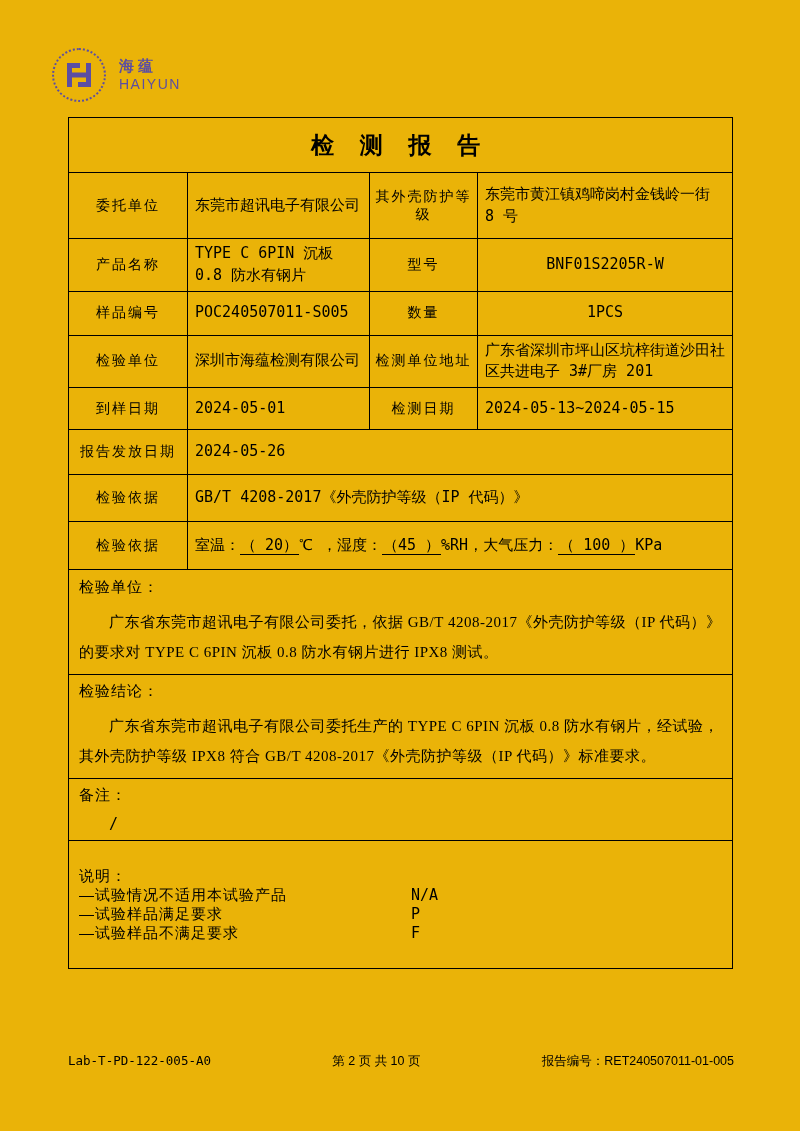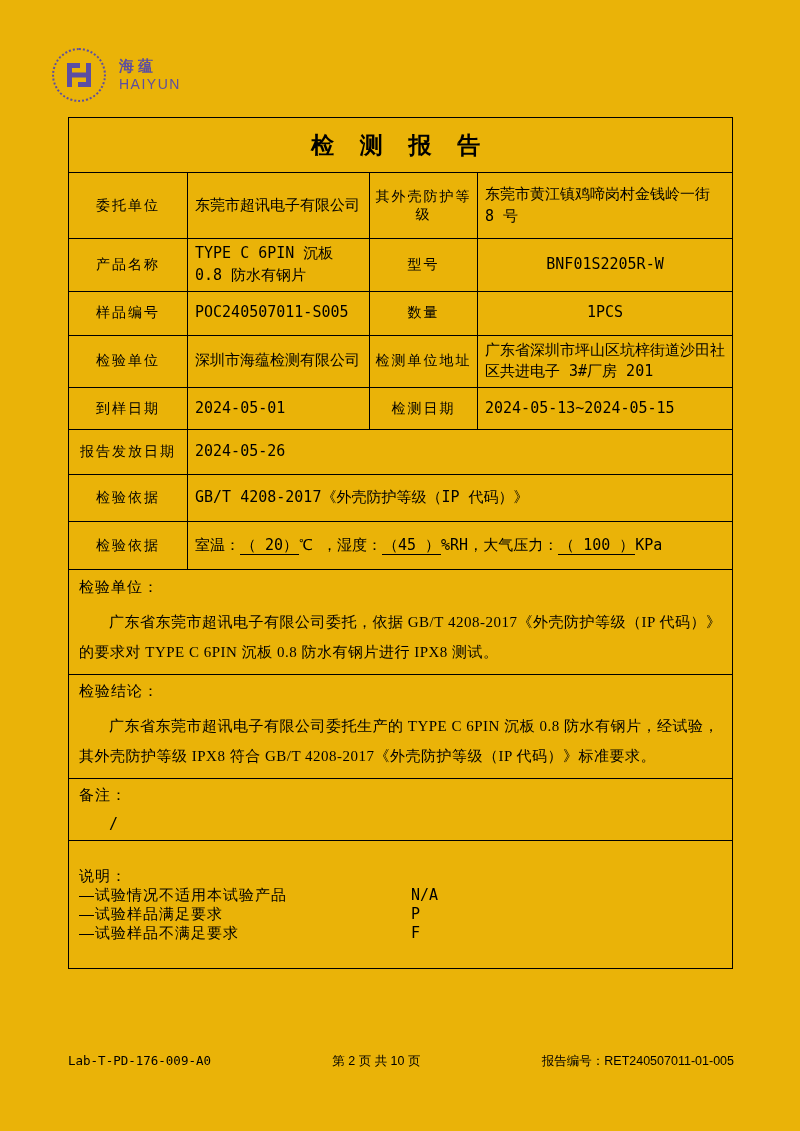--- a/index.html
+++ b/index.html
@@ -176,18 +176,18 @@
           <div class="note-item">
             <span class="note-label">—试验样品不满足要求</span>
             <span class="note-code">F</span>
           </div>
         </td>
       </tr>
     </tbody>
   </table>
 
   <div class="footer">
-    <span class="mono">Lab-T-PD-176-009-A0</span>
+    <span class="mono">Lab-T-PD-122-005-A0</span>
     <span>第 2 页  共 10 页</span>
     <span>报告编号：RET240507011-01-005</span>
   </div>
 
 </div>
 
 </body></html>

